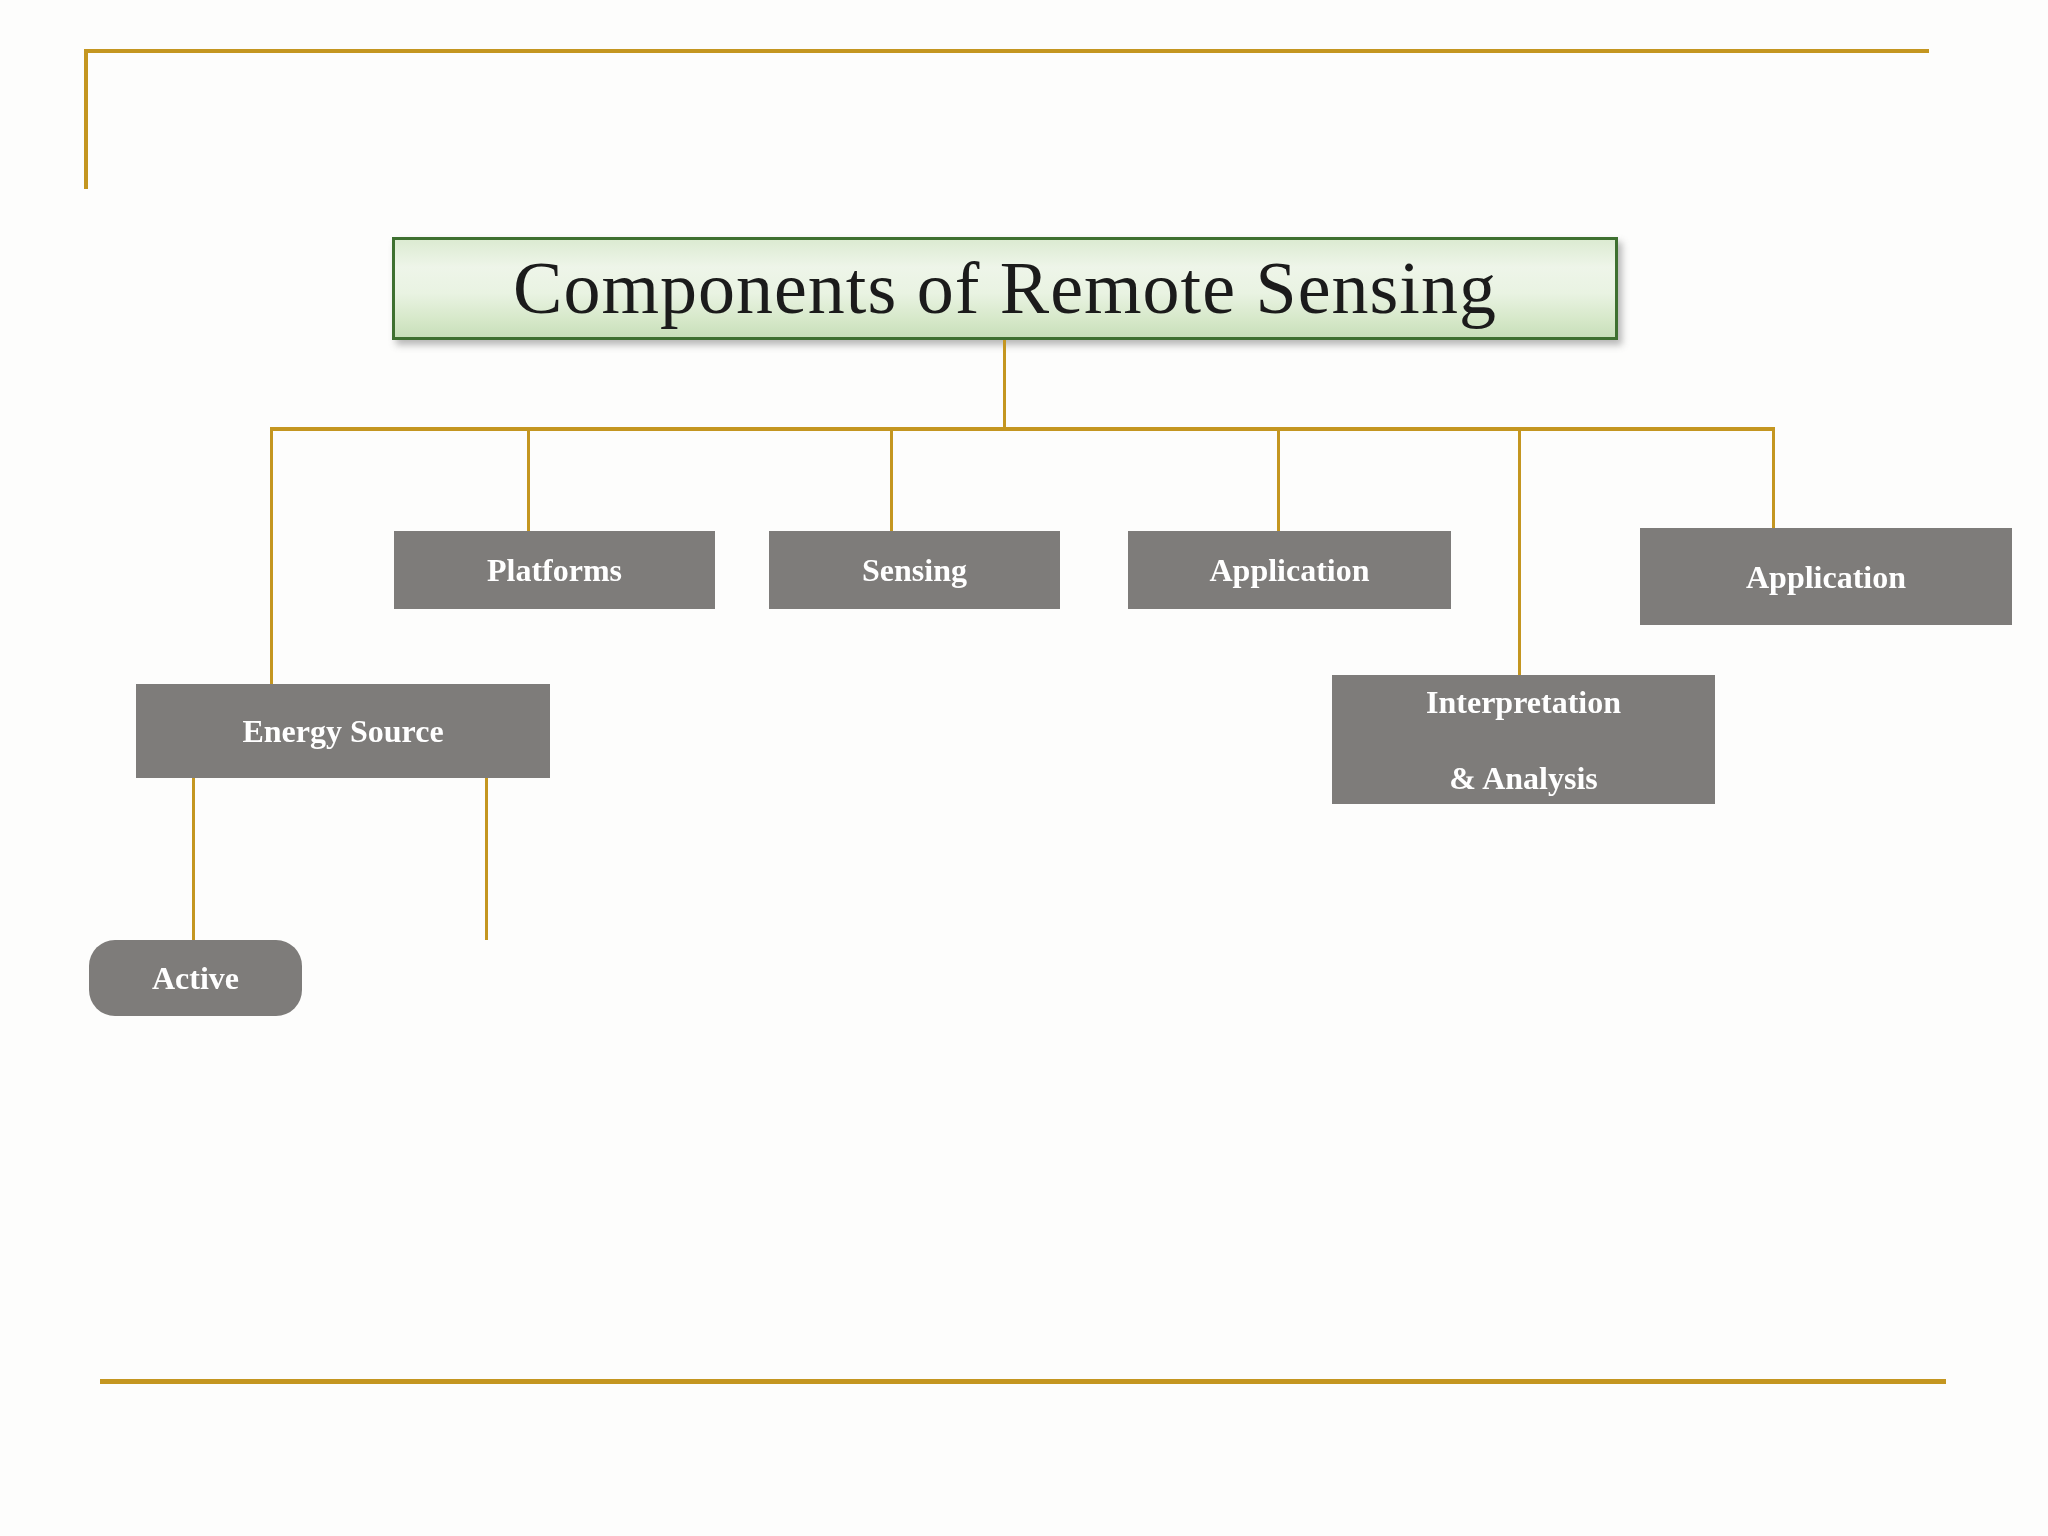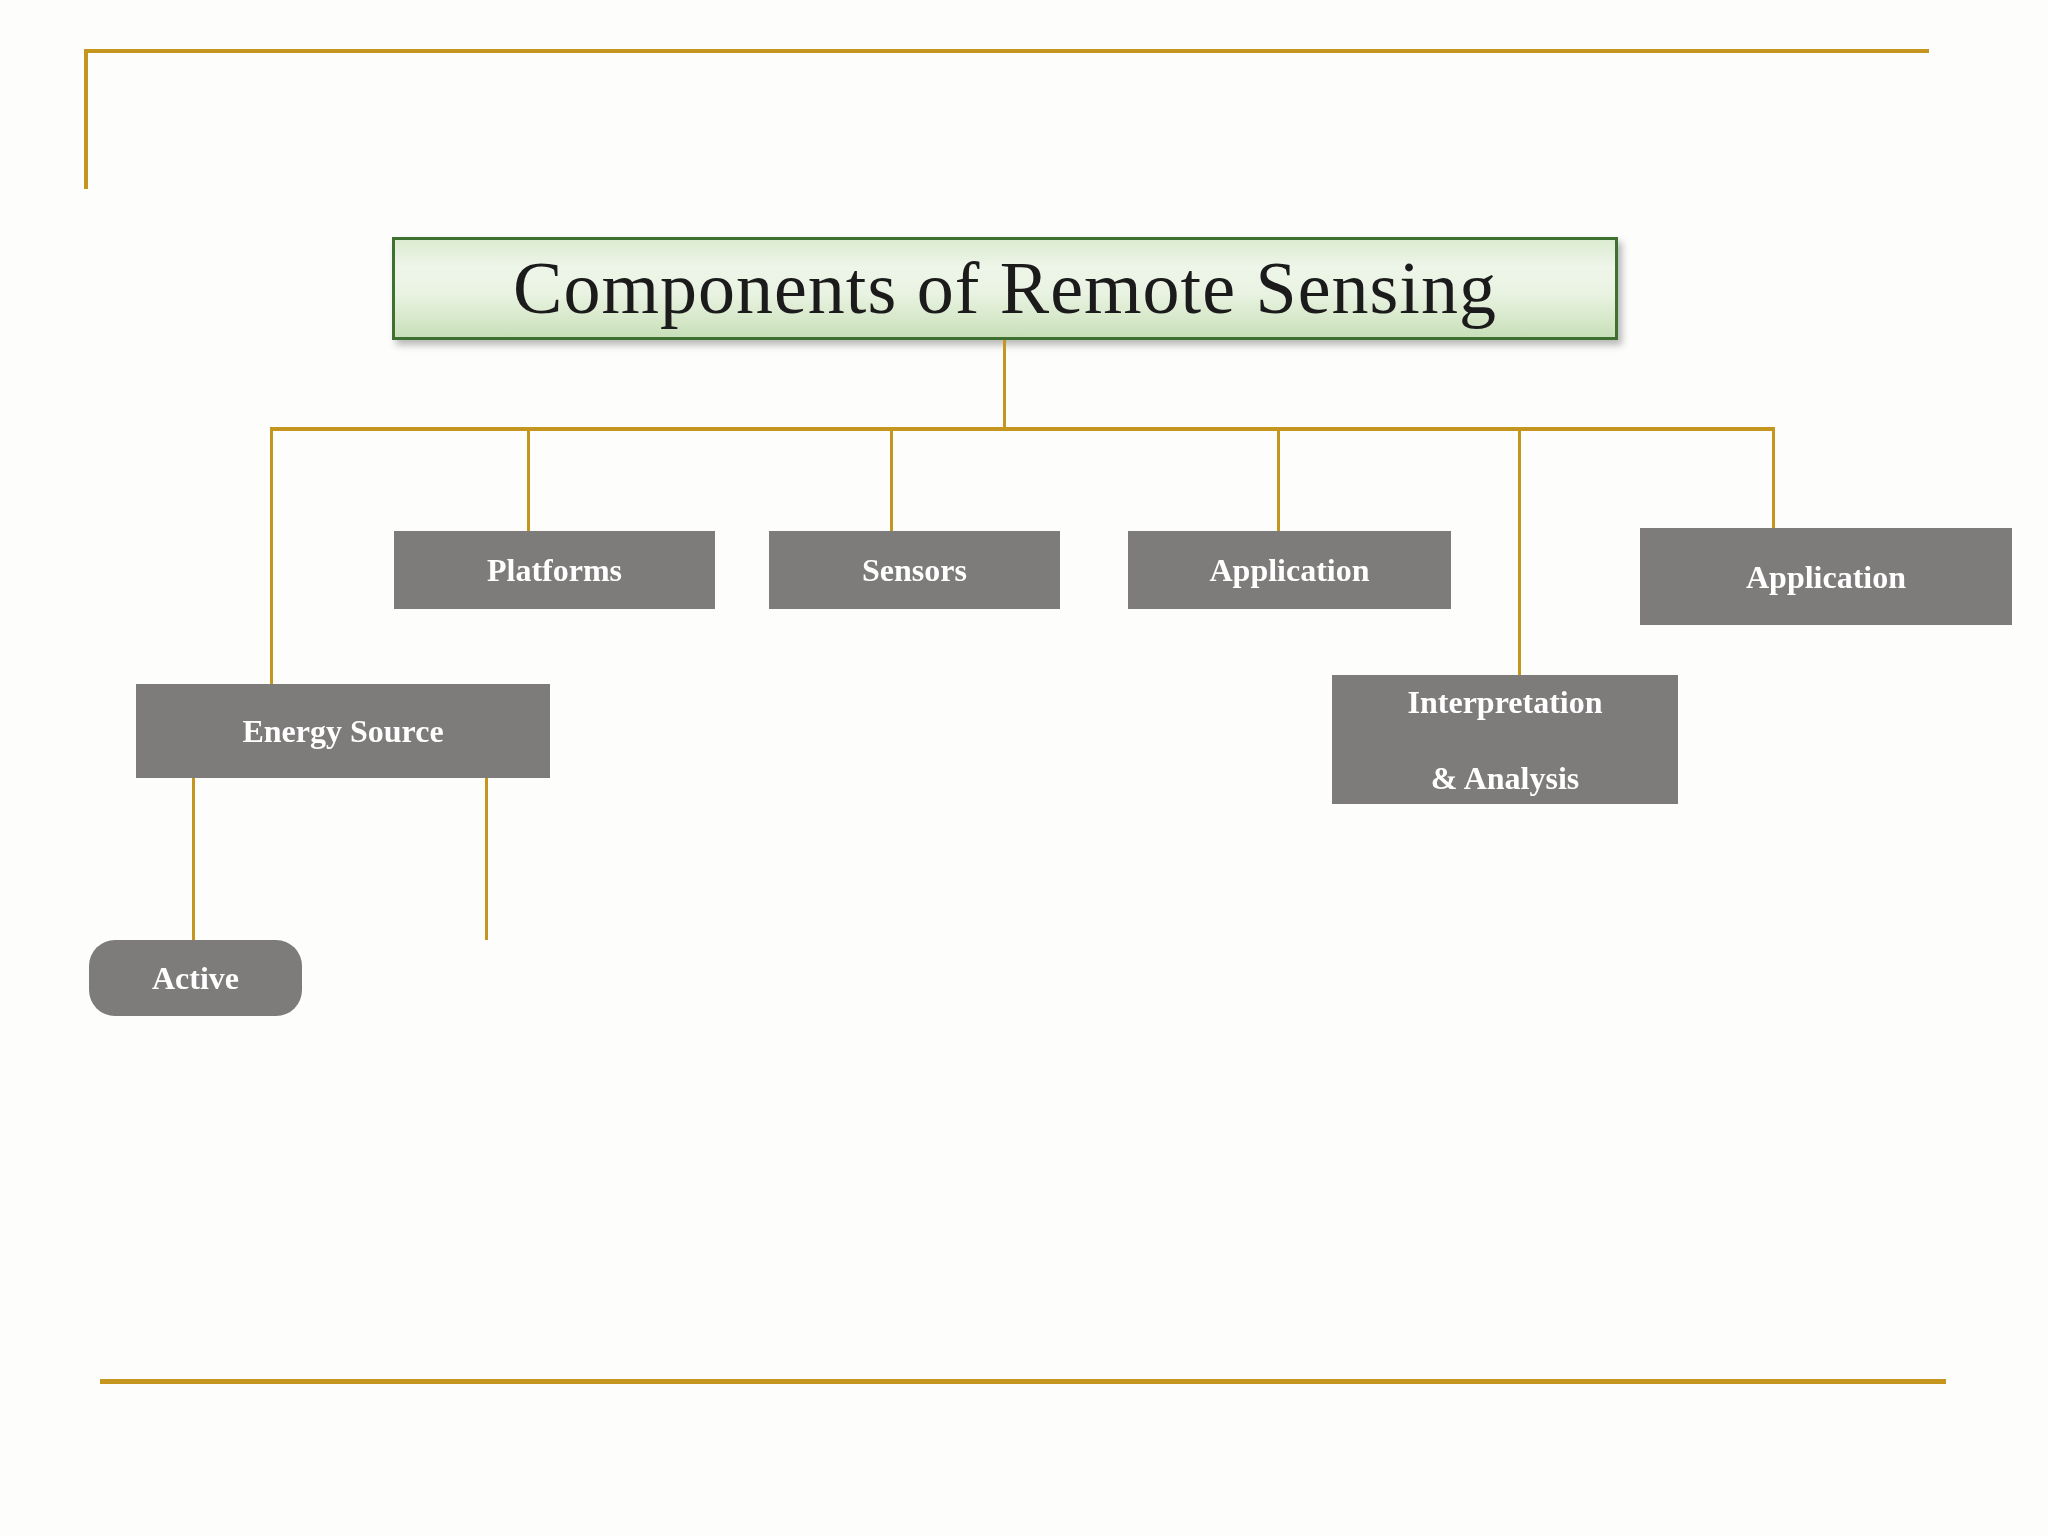--- a/index.html
+++ b/index.html
@@ -54,21 +54,21 @@
     font-weight: bold;
     font-size: 32px;
     line-height: 1.25;
     text-align: center;
   }
   .node-platforms      { left: 394px;  top: 531px; width: 321px; height: 78px; }
   .node-sensors        { left: 769px;  top: 531px; width: 291px; height: 78px; }
   .node-processing     { left: 1128px; top: 531px; width: 323px; height: 78px; }
   .node-application    { left: 1640px; top: 528px; width: 372px; height: 97px; }
   .node-energy-source  { left: 136px;  top: 684px; width: 414px; height: 94px; }
-  .node-interpretation { left: 1332px; top: 675px; width: 346px; height: 129px; gap: 36px; }
+  .node-interpretation { left: 1332px; top: 675px; width: 383px; height: 129px; gap: 36px; }
   .node-active         { left: 89px;   top: 940px; width: 213px; height: 76px; border-radius: 26px; }
   .node-passive        { left: 398px;  top: 940px; width: 237px; height: 76px; }
 </style>
 </head>
 <body>
 
 <div id="slide">
 
   <div class="gold-line" style="left:84px; top:49px; width:1845px; height:4px;"></div>
   <div class="gold-line" style="left:84px; top:49px; width:4px; height:140px;"></div>
@@ -89,21 +89,21 @@
   <div class="connector" style="left:1772px; top:427px; width:3px; height:105px;"></div>
 
   <div class="connector" style="left:192px; top:763px; width:3px; height:177px;"></div>
   <div class="connector" style="left:485px; top:763px; width:3px; height:177px;"></div>
 
   <div class="node node-platforms">
     <span>Platforms</span>
   </div>
 
   <div class="node node-sensors">
-    <span>Sensors</span>
+    <span>Sensing</span>
   </div>
 
   <div class="node node-processing">
     <span>Application</span>
   </div>
 
   <div class="node node-application">
     <span>Application</span>
   </div>
 

